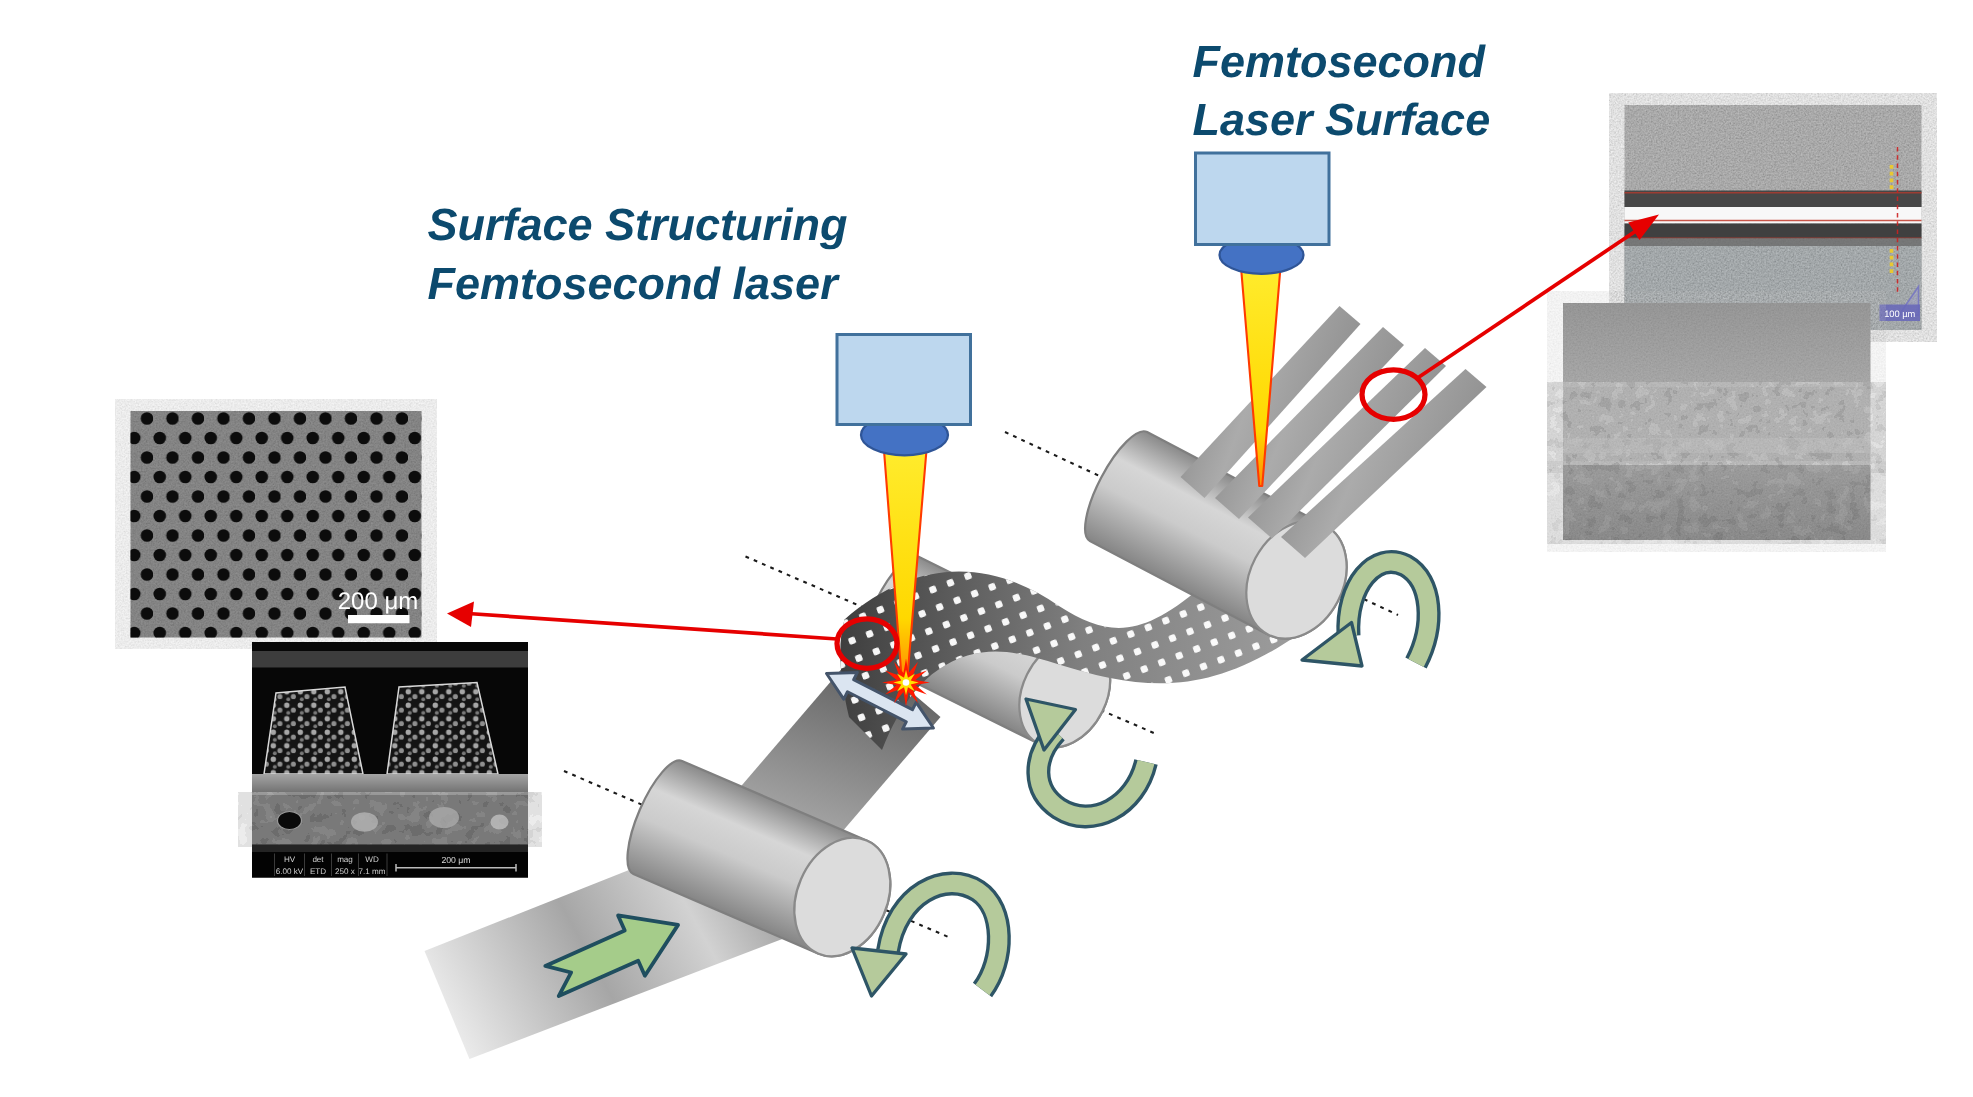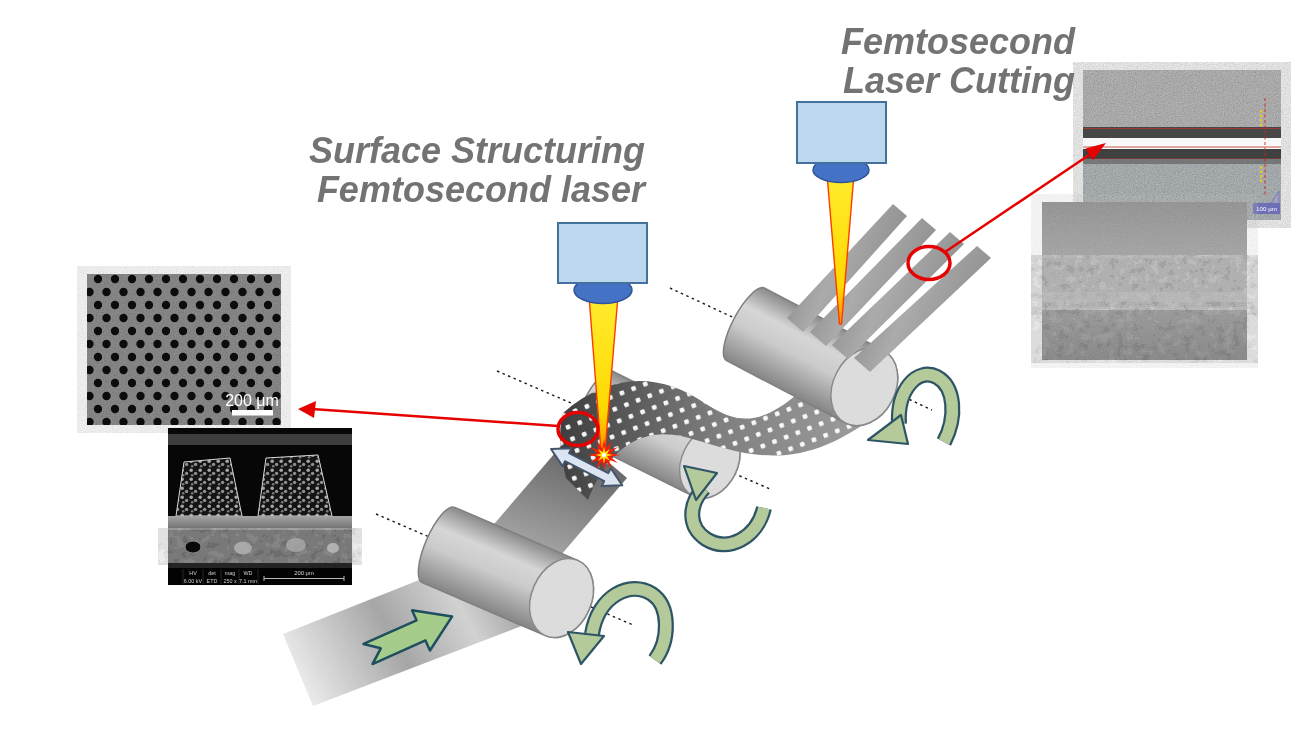--- a/index.html
+++ b/index.html
@@ -1,19 +1,19 @@
 <!DOCTYPE html>
 <html><head>
 <meta charset="utf-8">
 <style>
   html,body{margin:0;padding:0;background:#fff;}
   .page{position:relative;width:1315px;height:731px;background:#ffffff;
         font-family:"Liberation Sans",sans-serif;overflow:hidden;}
-  .title{position:absolute;font-weight:bold;font-style:italic;font-size:36px;
-         line-height:39px;text-align:right;color:#737373;}
+  .title{position:absolute;font-weight:bold;font-style:italic;font-size:30px;
+         line-height:39px;text-align:left;color:#0c4a6e;}
   .title span{display:block;}
   #diagram{position:absolute;left:0;top:0;}
   svg text{font-family:"Liberation Sans","DejaVu Sans",sans-serif;}
 </style>
 </head>
 <body>
 
 <div class="page">
 
 <svg id="diagram" width="1315" height="731" viewBox="0 0 1315 731">
@@ -276,16 +276,16 @@
     <polygon points="1106,143 1093,160 1085.5,148.4" fill="#e60000"></polygon>
   </g>
 </svg>
 
 <div class="title" style="left:285px;top:131px;width:360px;">
   <span>Surface Structuring</span>
   <span>Femtosecond laser</span>
 </div>
 <div class="title" style="left:795px;top:22px;width:280px;">
   <span>Femtosecond</span>
-  <span>Laser Cutting</span>
+  <span>Laser Surface</span>
 </div>
 
 </div>
 
 </body></html>

